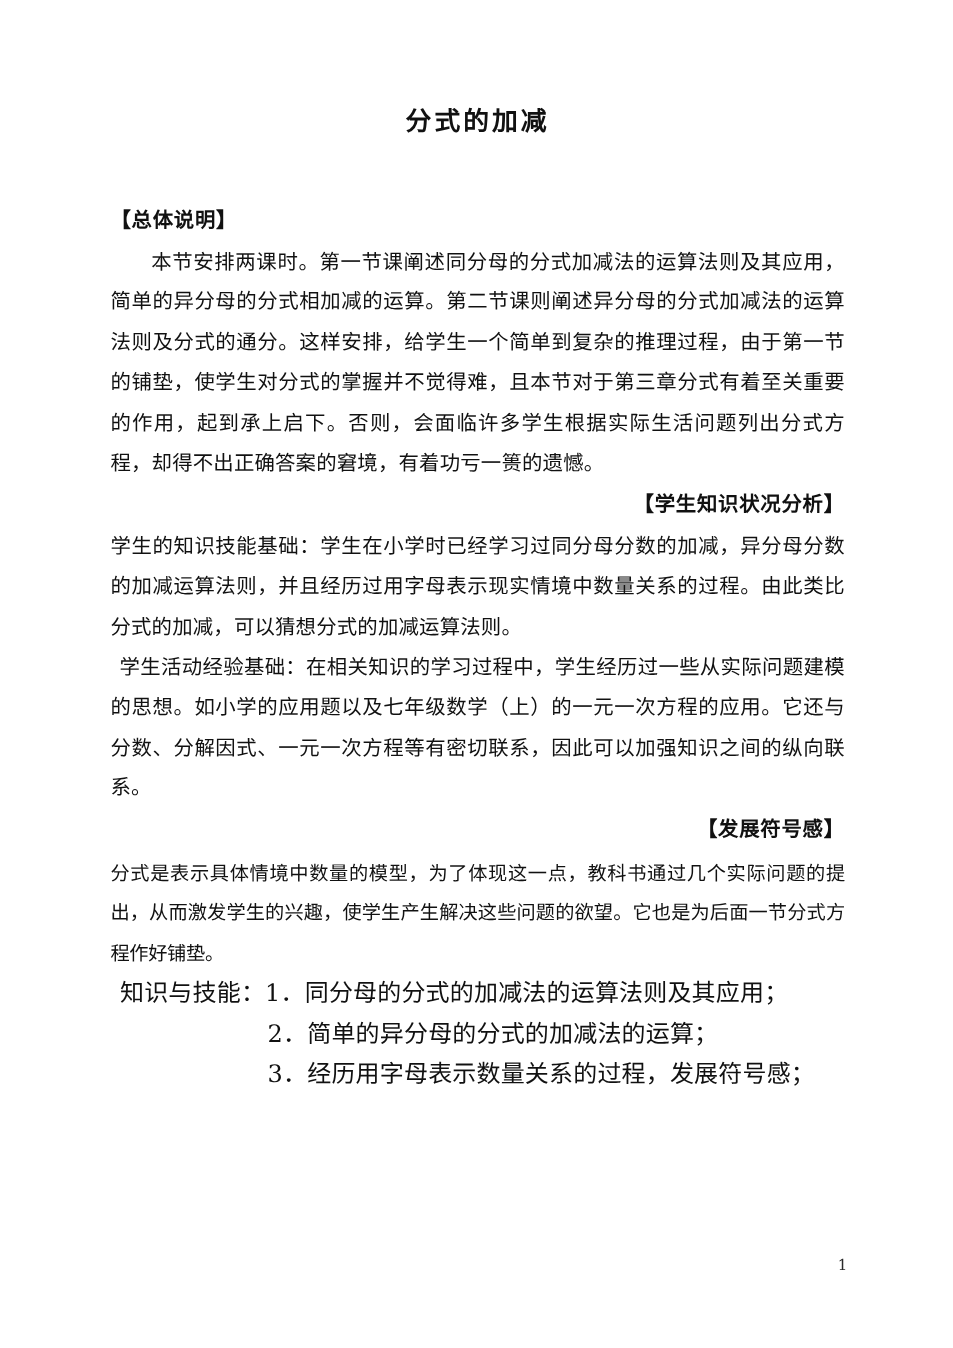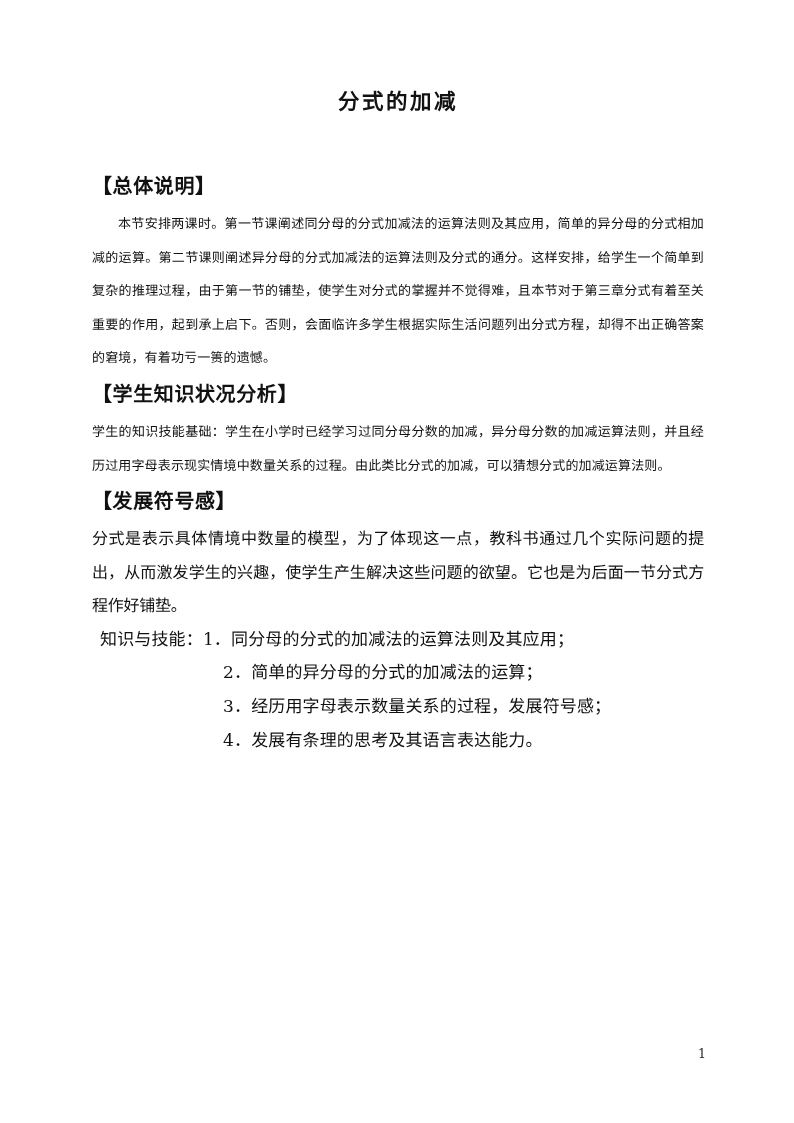--- a/index.html
+++ b/index.html
@@ -32,52 +32,52 @@
     font-size: 21.5px;
     font-weight: 700;
     letter-spacing: 2.5px;
     margin: 0 0 56px 0;
     line-height: 1.3;
     font-family: "DejaVu Serif", "Liberation Serif", serif;
   }
 
   
   .sec-head {
-    font-size: 20px;
+    font-size: 17px;
     font-weight: 700;
     letter-spacing: 0.6px;
     line-height: 1.45;
     margin: 0 0 6px 0;
     font-family: "DejaVu Sans", "Liberation Sans", sans-serif;
   }
-  .sec-head.tight-top { margin-top: 2px; }
+  .sec-head.tight-top { margin-top: 2px; text-align: right; }
 
   
   p.body {
-    font-size: 13px;
+    font-size: 17px;
     line-height: 33.6px;
     margin: 0;
     text-align: justify;
     text-justify: inter-ideograph;
     letter-spacing: 0.15px;
   }
   p.body.indent2 { text-indent: 2em; }
   p.body.indent-sm { text-indent: 0.45em; }
   p.body.squeeze { letter-spacing: -0.25px; font-size: 16px; }
 
   .block-gap-sm { height: 3px; }
 
   
   .goal-list {
     margin: 0;
     padding: 0;
     list-style: none;
   }
   .goal-row {
-    font-size: 17px;
+    font-size: 20px;
     line-height: 33.6px;
     letter-spacing: 0.15px;
     white-space: nowrap;
   }
   .goal-row .lead {
     display: inline-block;
   }
   .goal-row.first { padding-left: 8px; }
   .goal-row.cont  { padding-left: 131px; }
   .num {
@@ -107,42 +107,40 @@
     <div>
       <div class="sec-head">【总体说明】</div>
       <p class="body indent2">本节安排两课时。第一节课阐述同分母的分式加减法的运算法则及其应用，简单的异分母的分式相加减的运算。第二节课则阐述异分母的分式加减法的运算法则及分式的通分。这样安排，给学生一个简单到复杂的推理过程，由于第一节的铺垫，使学生对分式的掌握并不觉得难，且本节对于第三章分式有着至关重要的作用，起到承上启下。否则，会面临许多学生根据实际生活问题列出分式方程，却得不出正确答案的窘境，有着功亏一篑的遗憾。</p>
     </div>
 
     <div class="block-gap-sm"></div>
 
     <div>
       <div class="sec-head tight-top">【学生知识状况分析】</div>
       <p class="body">学生的知识技能基础：学生在小学时已经学习过同分母分数的加减，异分母分数的加减运算法则，并且经历过用字母表示现实情境中数量关系的过程。由此类比分式的加减，可以猜想分式的加减运算法则。</p>
+      <p class="body indent-sm">学生活动经验基础：在相关知识的学习过程中，学生经历过一些从实际问题建模的思想。如小学的应用题以及七年级数学（上）的一元一次方程的应用。它还与分数、分解因式、一元一次方程等有密切联系，因此可以加强知识之间的纵向联系。</p>
     </div>
 
     <div class="block-gap-sm"></div>
 
     <div>
       <div class="sec-head tight-top">【发展符号感】</div>
 
       <p class="body squeeze">分式是表示具体情境中数量的模型，为了体现这一点，教科书通过几个实际问题的提出，从而激发学生的兴趣，使学生产生解决这些问题的欲望。它也是为后面一节分式方程作好铺垫。</p>
 
       <ul class="goal-list">
         <li class="goal-row first">
           <span class="lead">知识与技能：</span><span class="num">1．</span><span>同分母的分式的加减法的运算法则及其应用；</span>
         </li>
         <li class="goal-row cont">
           <span class="num">2．</span><span>简单的异分母的分式的加减法的运算；</span>
         </li>
         <li class="goal-row cont">
           <span class="num">3．</span><span>经历用字母表示数量关系的过程，发展符号感；</span>
         </li>
-        <li class="goal-row cont">
-          <span class="num">4．</span><span>发展有条理的思考及其语言表达能力。</span>
-        </li>
       </ul>
 
     </div>
 
   </div>
 
   <div class="page-number">1</div>
 
 </div>
 

